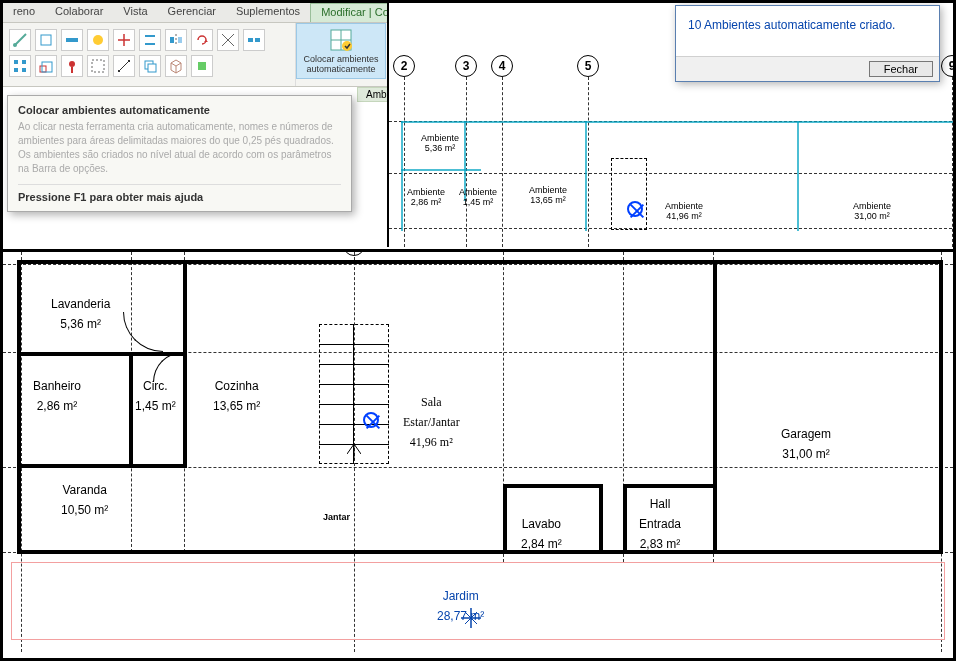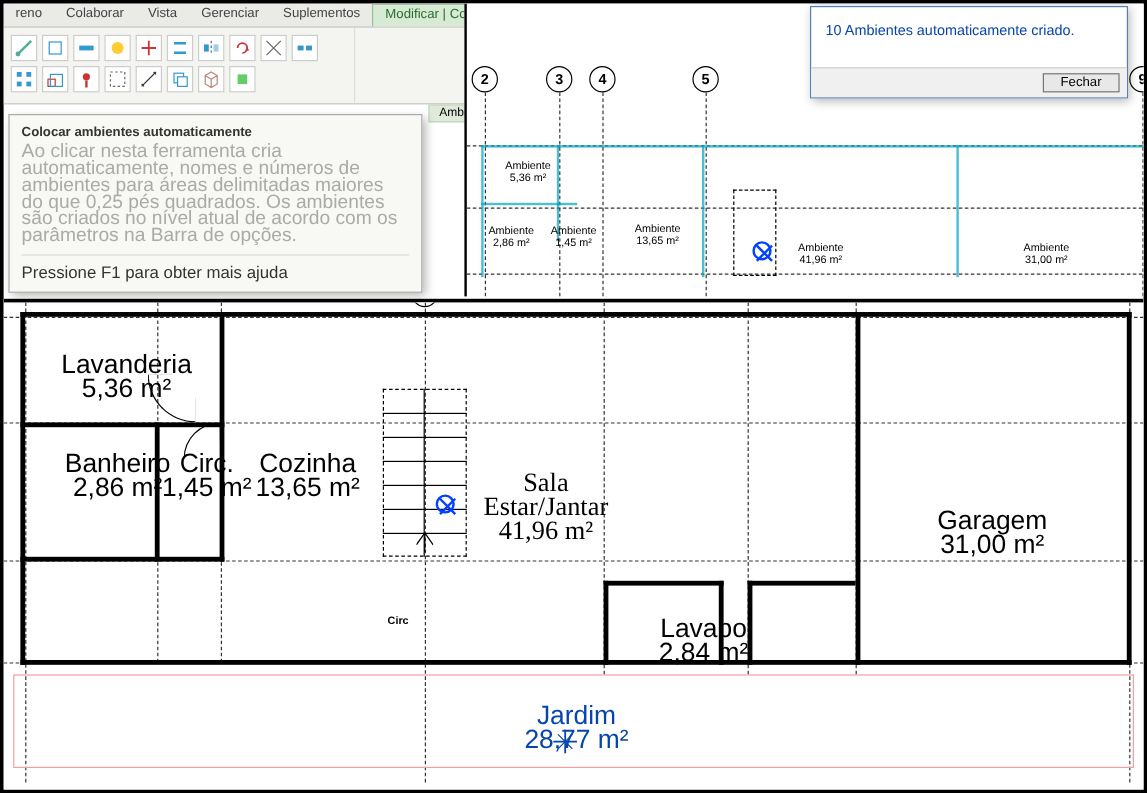--- a/index.html
+++ b/index.html
@@ -18,33 +18,33 @@
   .ribbon-big .lbl { font-size: 9px; text-align: center; line-height: 10px; color: #333; }
   .panel-label { background: #dfeadb; font-size: 10px; text-align: center; padding: 1px 8px; border: 1px solid #c5d6bc; position: absolute; top: 84px; left: 354px; }
 
   .mini-icons { display: flex; flex-wrap: wrap; gap: 4px; width: 280px; padding-top: 2px; }
   .mini-icon { width: 22px; height: 22px; border: 1px solid #ccc; background: #fff; display:flex; align-items:center; justify-content:center; }
 
   
   .tooltip { position: absolute; top: 92px; left: 4px; width: 345px; background: #f8f8f4; border: 1px solid #aaa; box-shadow: 3px 3px 8px rgba(0,0,0,0.3); z-index: 50; padding: 8px 10px; }
   .tooltip .tt-title { font-weight: bold; font-size: 11px; margin-bottom: 4px; color: #333; }
   .tooltip .tt-body { font-size: 10.5px; color: #444; margin-bottom: 8px; line-height: 14px; }
-  .tooltip .tt-gray { font-size: 16px; color: #aaa; margin-bottom: 8px; line-height: 14px; }
-  .tooltip .tt-help { font-weight: normal; font-size: 14px; color: #333; border-top: 1px solid #ddd; padding-top: 6px; }
+  .tooltip .tt-gray { font-size: 10px; color: #aaa; margin-bottom: 8px; line-height: 14px; }
+  .tooltip .tt-help { font-weight: bold; font-size: 11px; color: #333; border-top: 1px solid #ddd; padding-top: 6px; }
 
   
   .canvas-top { position: absolute; top: 0; left: 384px; width: 568px; height: 244px; border-left: 2px solid #000; background: #fff; overflow:hidden; }
   .canvas-bottom { position: absolute; top: 246px; left: 0; width: 950px; height: 410px; border-top: 3px solid #000; background: #fff; overflow:hidden; }
 
   .grid-marker { position: absolute; width: 22px; height: 22px; border: 1.5px solid #000; border-radius: 50%; background: #fff; display: flex; align-items: center; justify-content: center; font-size: 12px; font-weight: bold; }
   .gridline-v { position: absolute; width: 0; border-left: 1px dashed #333; }
   .gridline-h { position: absolute; height: 0; border-top: 1px dashed #333; }
 
   .room-label { position: absolute; text-align: center; font-size: 12px; line-height: 14px; }
-  .room-label.big { font-size: 22px; line-height: 20px; }
+  .room-label.big { font-size: 12px; line-height: 20px; }
   .room-label .name { display: block; }
   .room-label .area { display: block; }
   .room-label.sm { font-size: 9px; line-height: 10px; }
 
   .wall { position: absolute; background: #000; }
   .wall-light { position:absolute; background:#00a2c2; opacity:0.7; }
   .stair { position:absolute; border:1px dashed #000; }
   .door-arc { position:absolute; border: 1px solid #000; border-radius: 0 0 0 100%; border-top:none; border-right:none; }
 
   .blue-lbl { color: #0645ad; }
@@ -175,20 +175,30 @@
           <svg width="16" height="16">
             <path d="M3 5 L8 2 L13 5 L13 12 L8 15 L3 12 Z M3 5 L8 8 L13 5 M8 8 V15" fill="none" stroke="#b87"></path>
           </svg>
         </div>
       <div class="mini-icon">
           <svg width="16" height="16">
             <rect x="4" y="4" width="8" height="8" fill="#6c6"></rect>
           </svg>
         </div>
     </div>
+  </div>
+  <div class="ribbon-big">
+    <svg class="icon" viewBox="0 0 24 24">
+        <rect x="2" y="2" width="20" height="20" fill="#fff" stroke="#5a9"></rect>
+        <path d="M2 12 H22 M12 2 V22" stroke="#5a9"></path>
+        <circle cx="18" cy="18" r="5" fill="#fc3"></circle>
+        <path d="M16 18 L18 20 L21 16" stroke="#333" fill="none" stroke-width="1.5"></path>
+      </svg>
+    <div class="lbl" style="white-space:pre-line">Colocar ambientes
+automaticamente</div>
   </div>
 </div>
 <div class="panel-label">Ambiente</div>
 
 <div class="tooltip">
   <div class="tt-title">Colocar ambientes automaticamente</div>
   <div class="tt-gray">Ao clicar nesta ferramenta cria automaticamente, nomes e números de ambientes para áreas delimitadas maiores do que 0,25 pés quadrados. Os ambientes são criados no nível atual de acordo com os parâmetros na Barra de opções.</div>
   <div class="tt-help">Pressione F1 para obter mais ajuda</div>
 </div>
 
@@ -291,46 +301,55 @@
     <div style="position:absolute;left:0;right:0;top:60px;border-top:1px solid #000;"></div>
     <div style="position:absolute;left:0;right:0;top:80px;border-top:1px solid #000;"></div>
     <div style="position:absolute;left:0;right:0;top:100px;border-top:1px solid #000;"></div>
     <div style="position:absolute;left:0;right:0;top:120px;border-top:1px solid #000;"></div>
     <div style="position:absolute;left:34px;top:0;bottom:0;border-left:1px solid #000;"></div>
     <svg style="position:absolute; left:28px; top:120px;" width="14" height="16">
         <path d="M7 0 L0 10 M7 0 L14 10 M7 0 V16" stroke="#000" fill="none"></path>
       </svg>
   </div>
   <div class="ref-x" style="top:160px; left:360px;"></div>
-  <div class="acima" style="top:260px; left:320px;">Circ</div>
+  <div class="acima" style="top:260px; left:320px;">Jantar</div>
 
   <div class="room-label big" style="top:42px; left:48px;">
       <span class="name">Lavanderia</span>
       <span class="area">5,36 m²</span>
     </div>
-  <div class="room-label big" style="top:124px; left:30px;margin-left:21px;">
+  <div class="room-label big" style="top:124px; left:30px;">
       <span class="name">Banheiro</span>
       <span class="area">2,86 m²</span>
     </div>
   <div class="room-label big" style="top:124px; left:132px;">
       <span class="name">Circ.</span>
       <span class="area">1,45 m²</span>
     </div>
   <div class="room-label big" style="top:124px; left:210px;">
       <span class="name">Cozinha</span>
       <span class="area">13,65 m²</span>
     </div>
   <div class="room-label big" style="top:140px; left:400px;font-family:Liberation Serif, serif;">
       <span class="name">Sala</span>
       <span class="name">Estar/Jantar</span>
       <span class="area">41,96 m²</span>
     </div>
-  <div class="room-label big" style="top:262px; left:546px;">
+  <div class="room-label big" style="top:228px; left:58px;">
+      <span class="name">Varanda</span>
+      <span class="area">10,50 m²</span>
+    </div>
+  <div class="room-label big" style="top:262px; left:518px;">
       <span class="name">Lavabo</span>
       <span class="area">2,84 m²</span>
+    </div>
+  <div class="room-label big" style="top:242px; left:636px;">
+      <span class="name">Hall</span>
+      <span class="name">Entrada</span>
+      <span class="area">2,83 m²</span>
     </div>
   <div class="room-label big" style="top:172px; left:778px;">
       <span class="name">Garagem</span>
       <span class="area">31,00 m²</span>
     </div>
 
   <div class="jardim-box" style="top:310px; left:8px; width:934px; height:78px;"></div>
   <div class="room-label big blue-lbl" style="top:334px; left:434px;">
       <span class="name">Jardim</span>
       <span class="area">28,77 m²</span>

